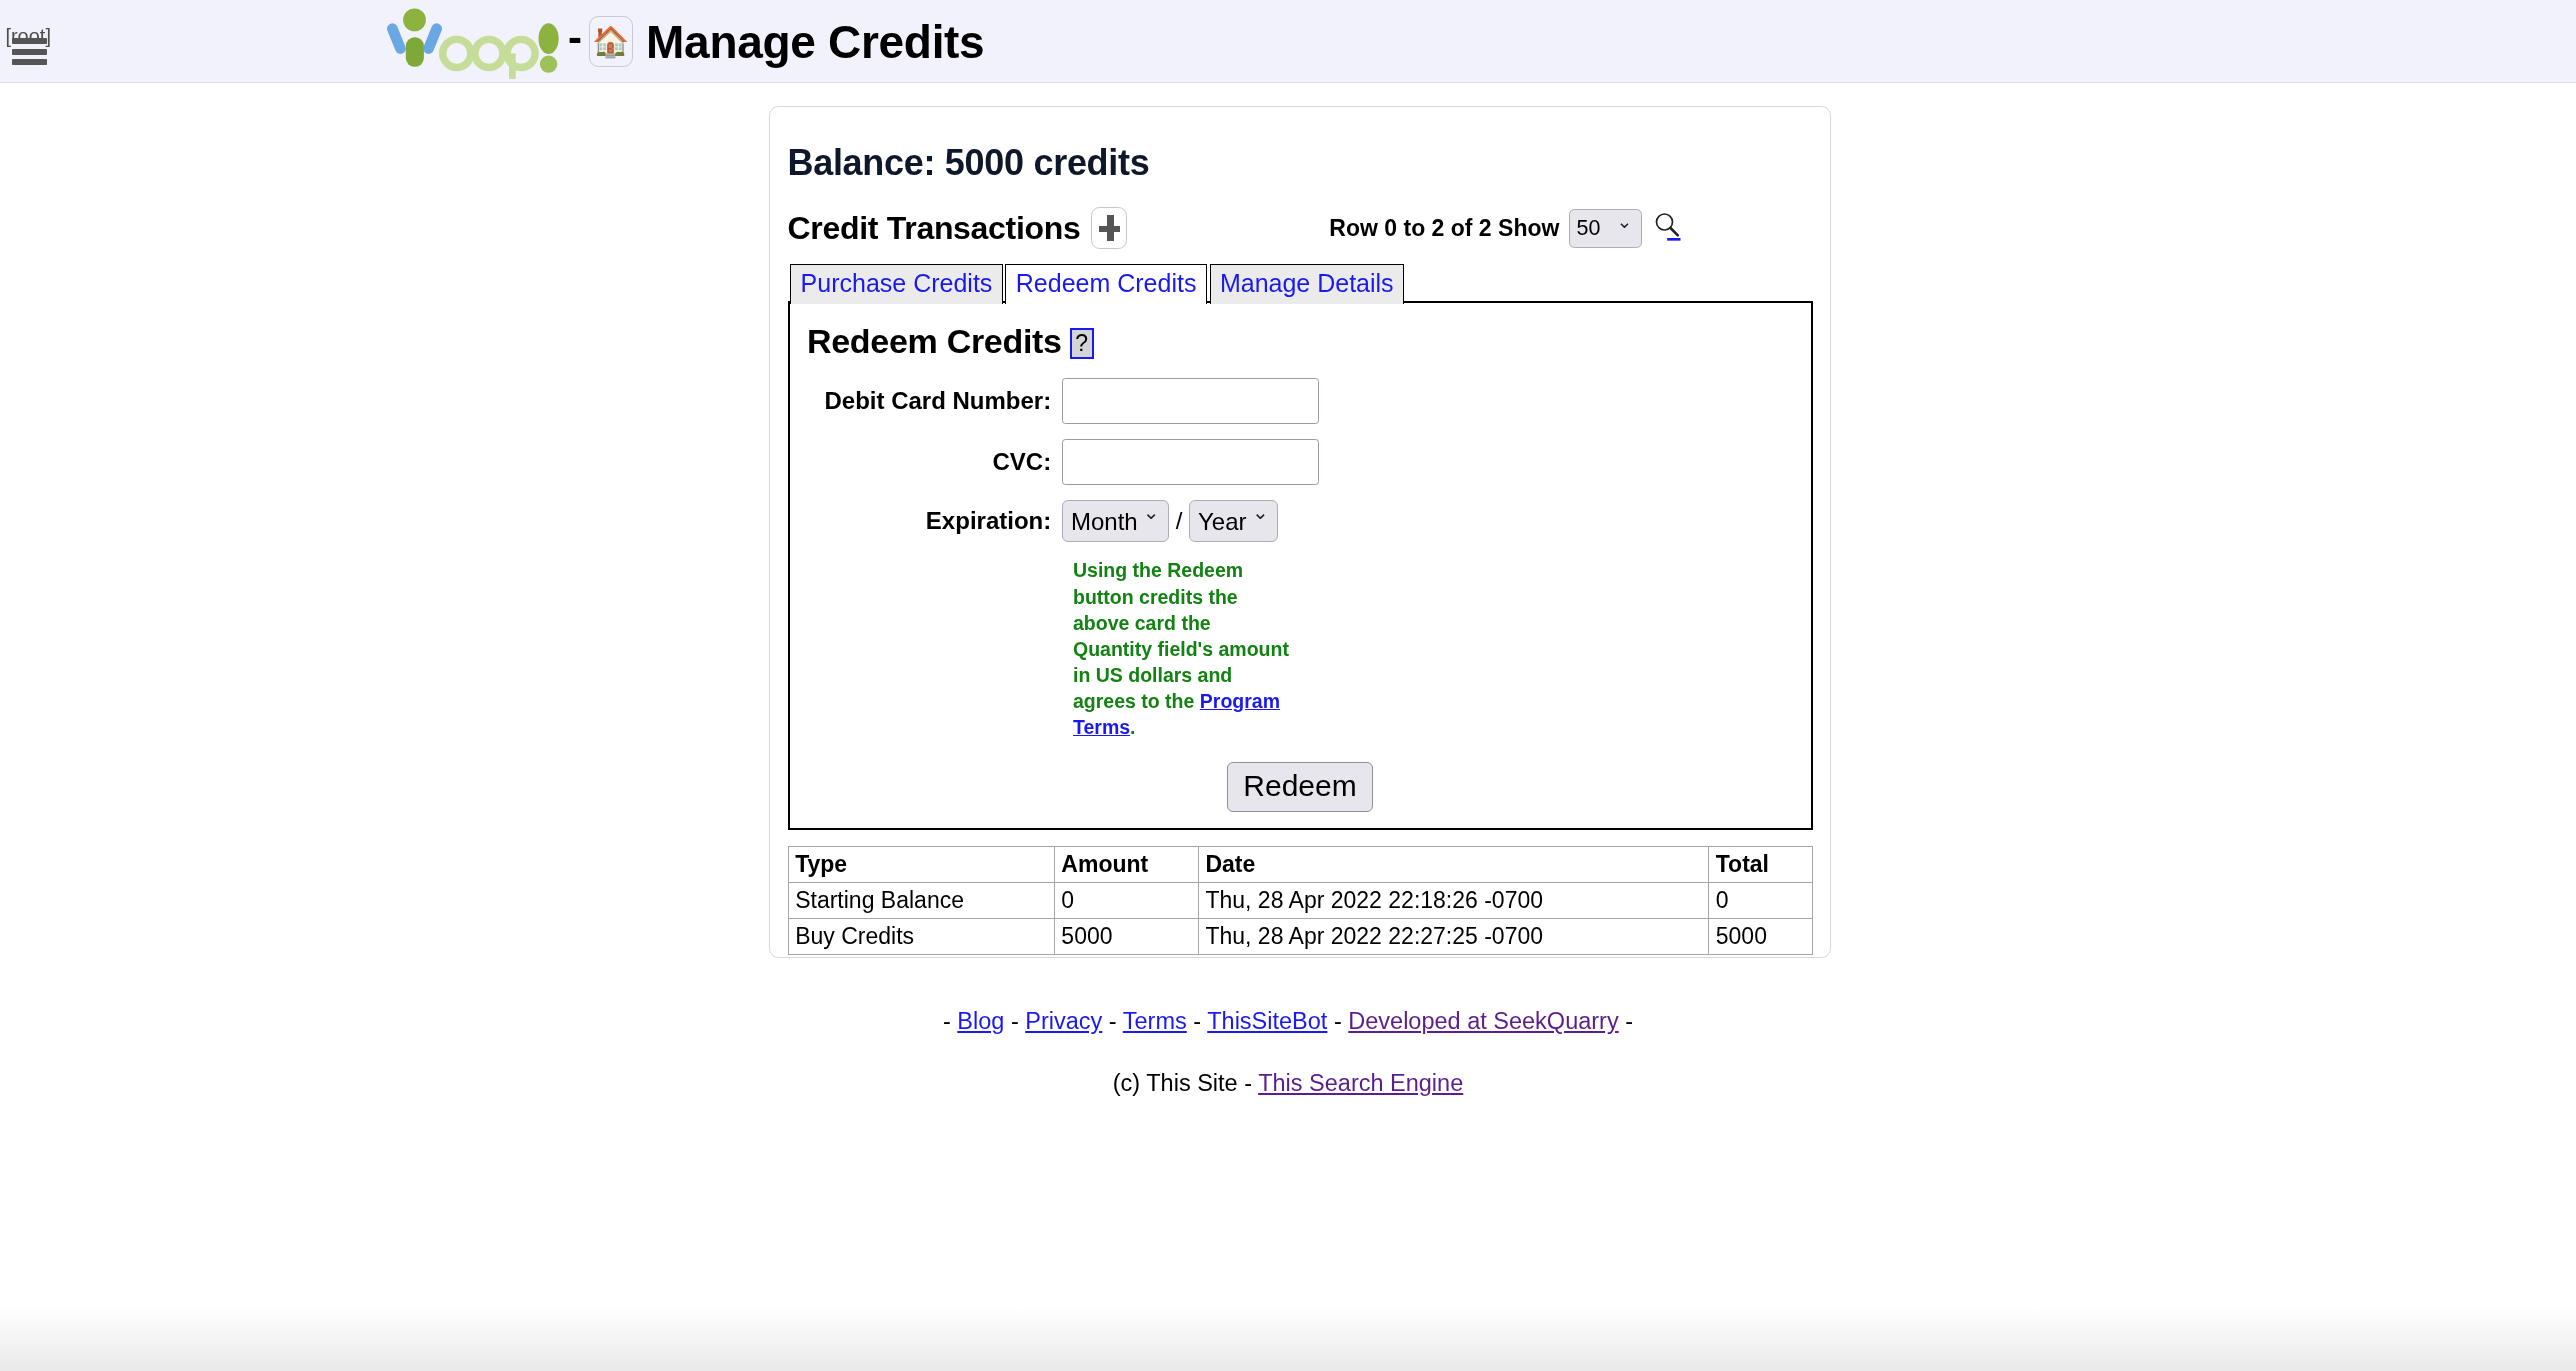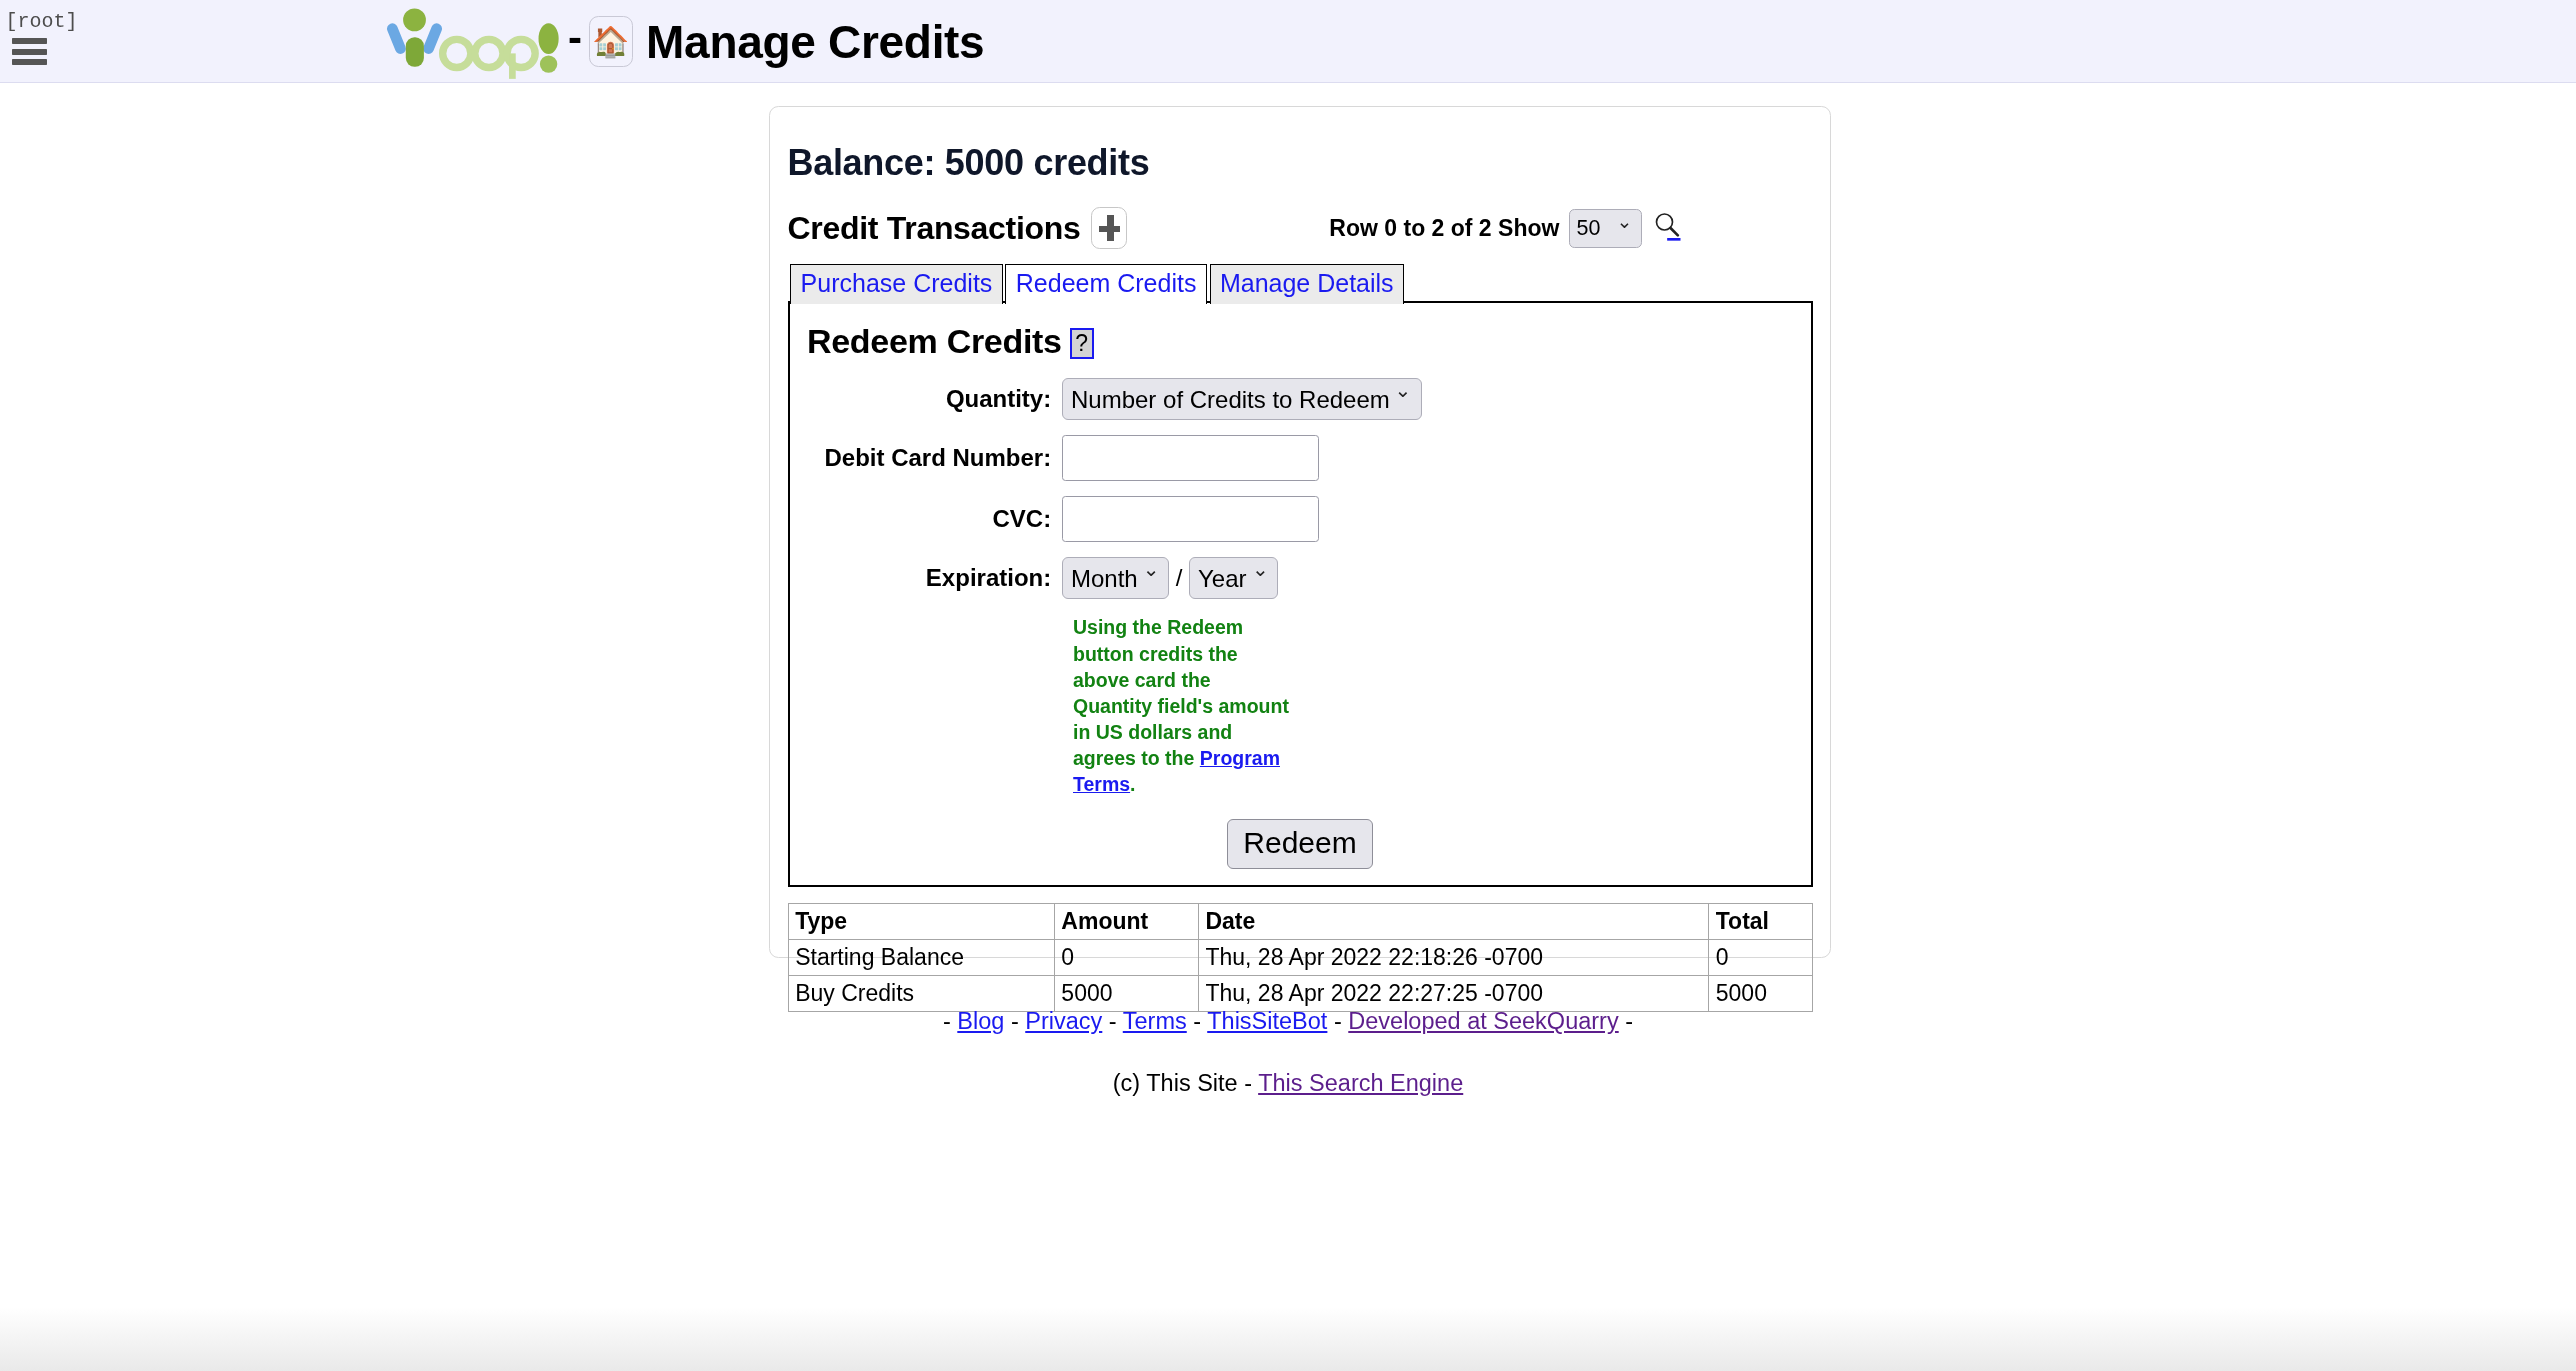--- a/index.html
+++ b/index.html
@@ -22,23 +22,23 @@
     pointer-events: none;
   }
   
   .site-header {
     position: relative;
     height: 83px;
     background: #f2f2fd;
     border-bottom: 0.7px solid #dcdcf0;
   }
   .root-tag {
-    position: absolute; left: 5.4px; top: 12px;
+    position: absolute; left: 5.4px; top: 26px;
     font-size: 20px; color: #4d4d4d;
-    font-family: Liberation Mono, monospace;
+    font-family: Liberation Sans, sans-serif;
     line-height: 1;
   }
   .hamburger {
     position: absolute; left: 12px; top: 38px;
     width: 35px; height: 27px;
     display: flex; flex-direction: column; justify-content: space-between;
     cursor: pointer;
   }
   .hamburger span { display:block; height: 6px; background: #555; border-radius: 0.7px; }
 
@@ -318,30 +318,20 @@
         </div>
 
         <div class="tab-panel">
           <div class="form-heading-row">
             <span class="form-heading">Redeem Credits</span>
             <span class="help-badge">?</span>
           </div>
 
           <div class="form-grid">
 
-            <div class="form-row">
-              <div class="form-label">Quantity:</div>
-              <div class="form-field">
-                <span class="qty-shell">
-                  <select class="qty-select">
-                    <option>Number of Credits to Redeem</option>
-                  </select>
-                </span>
-              </div>
-            </div>
 
             <div class="form-row">
               <div class="form-label">Debit Card Number:</div>
               <div class="form-field">
                 <input class="text-input" type="text" placeholder="" style="">
               </div>
             </div>
 
             <div class="form-row">
               <div class="form-label">CVC:</div>

